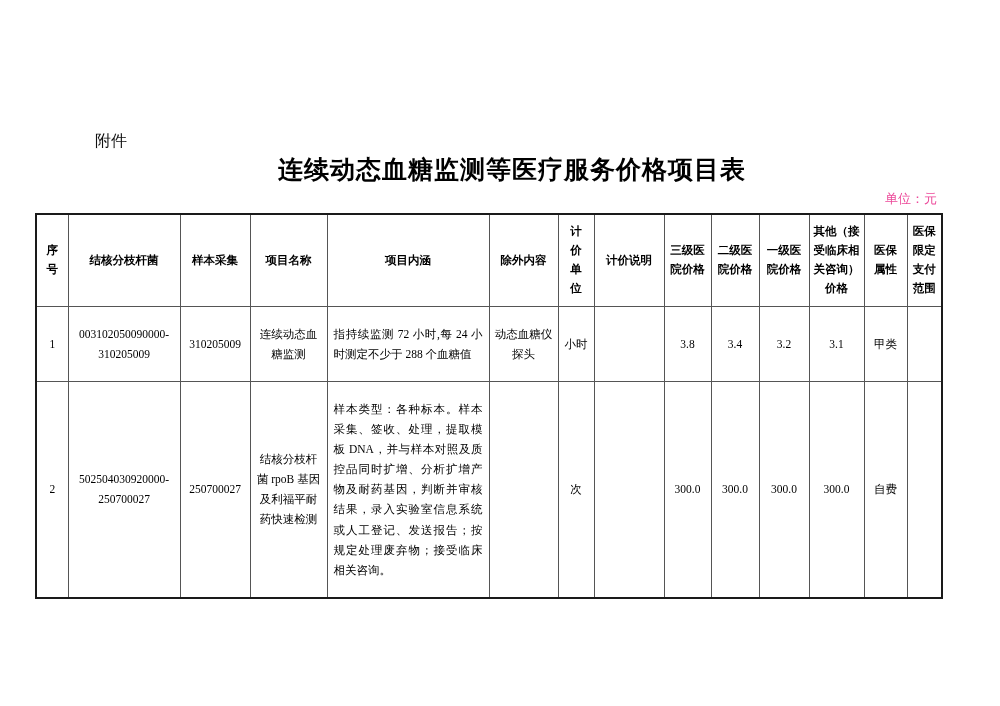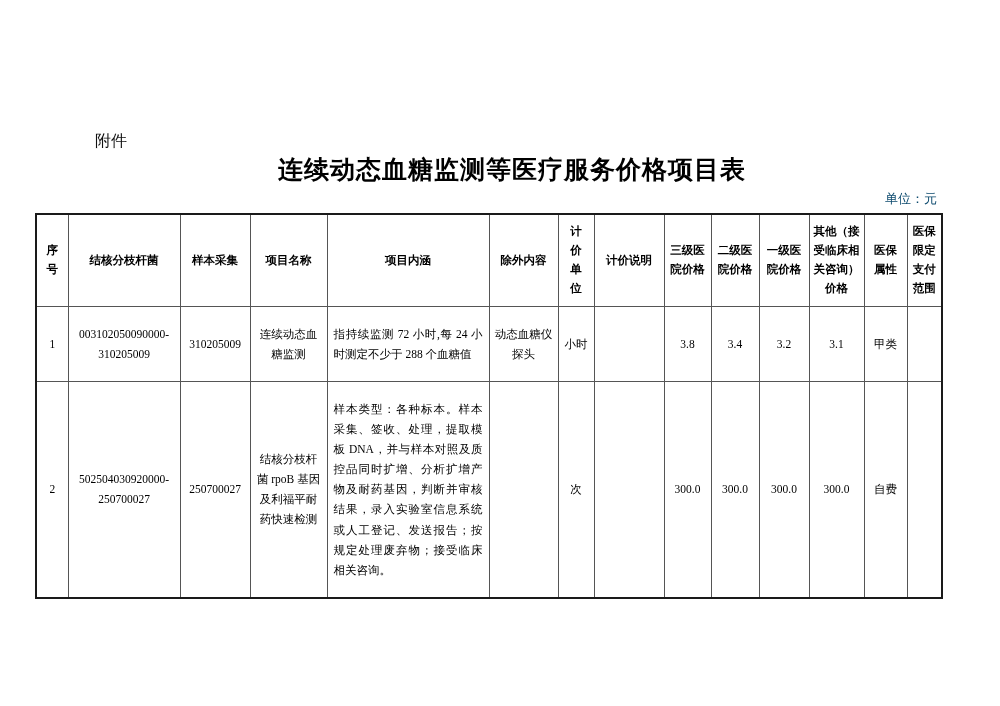--- a/index.html
+++ b/index.html
@@ -33,21 +33,21 @@
     font-size: 25px;
     font-weight: bold;
     letter-spacing: 1px;
     color: #000;
   }
   .unit-note {
     position: absolute;
     right: 63px;
     top: 190px;
     font-size: 13px;
-    color: #0c4a6e;
+    color: #ec4899;
   }
   table.price-table {
     position: absolute;
     left: 35px;
     top: 213px;
     width: 906px;
     border-collapse: collapse;
     table-layout: fixed;
     border: 2px solid #1a1a1a;
   }

